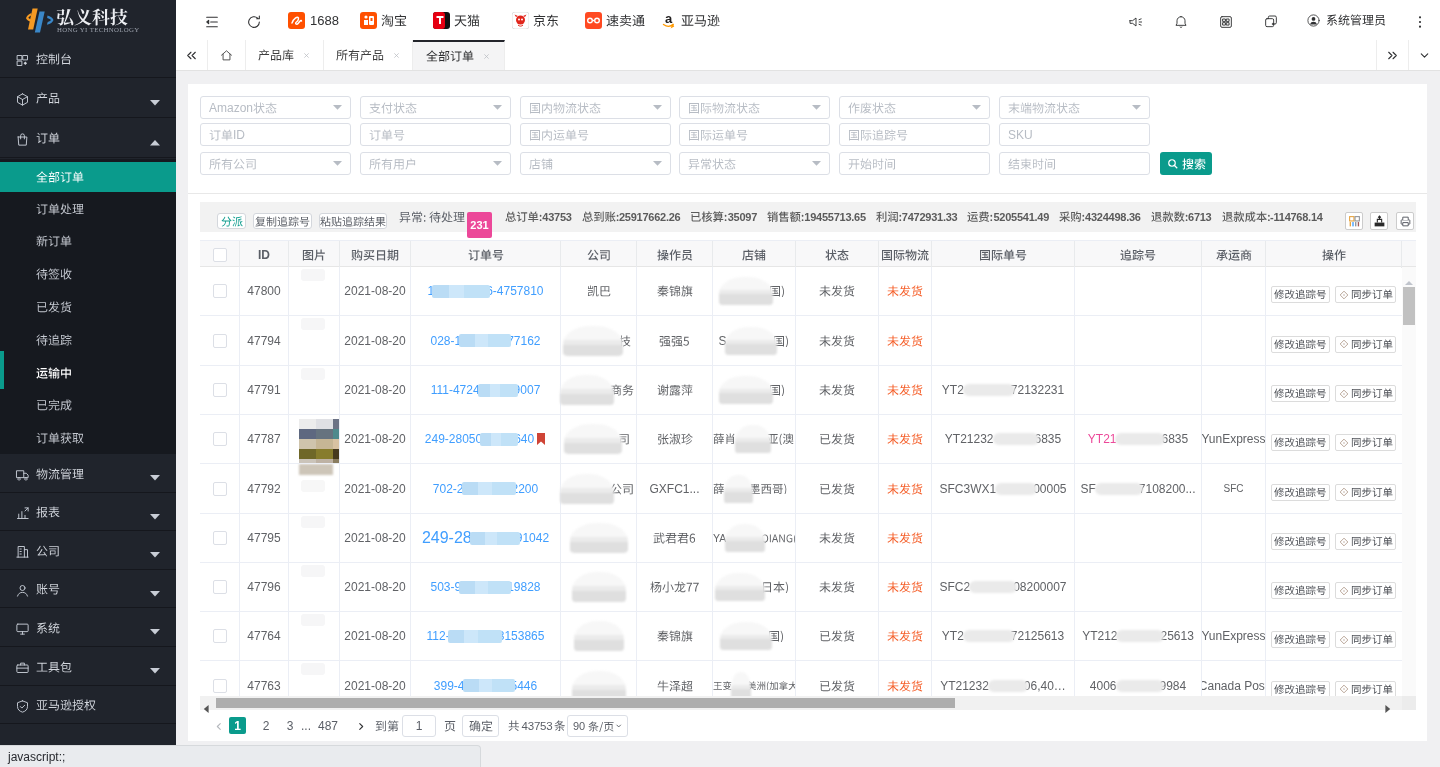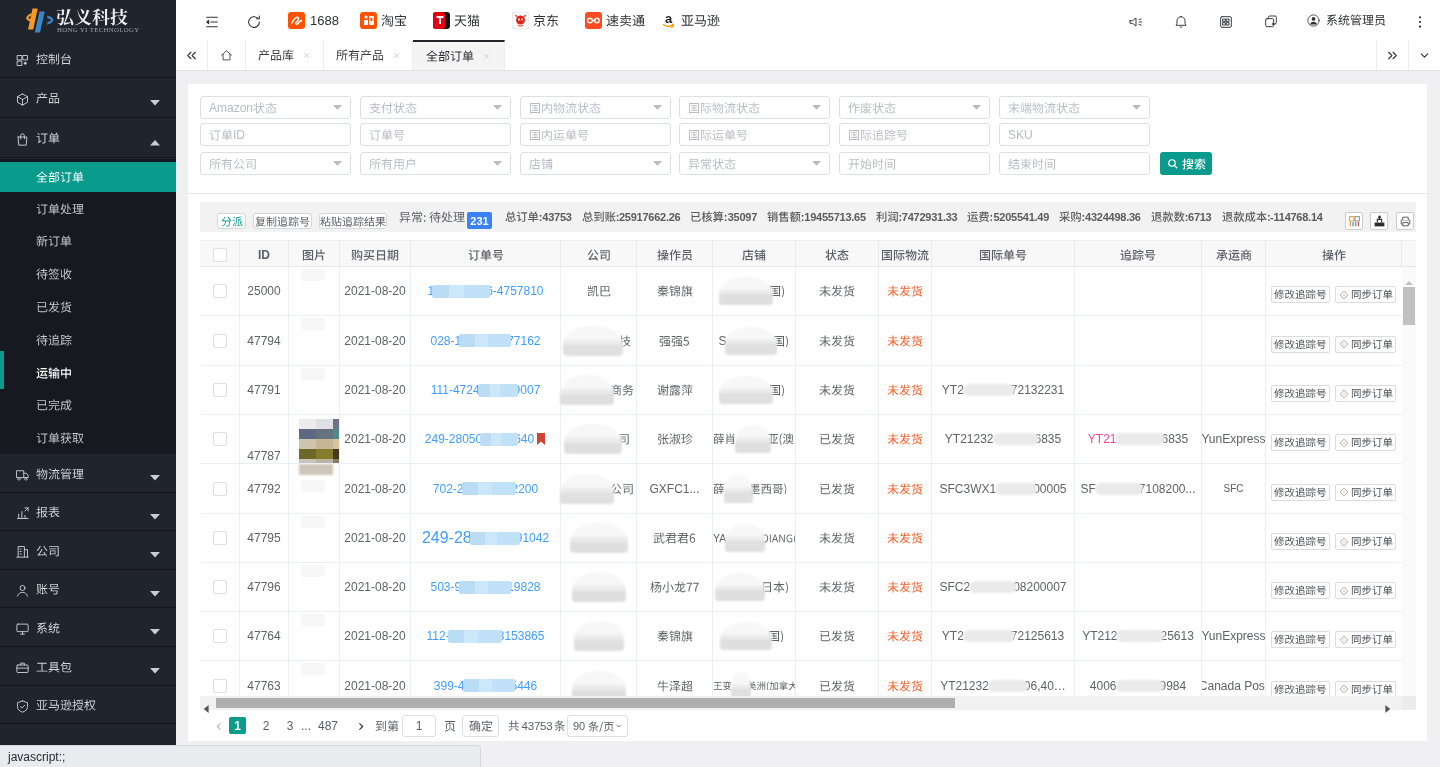--- a/index.html
+++ b/index.html
@@ -493,21 +493,21 @@
       <div style="position:absolute;left:119px;top:11px;width:68px;height:16px;display:flex;align-items:center;justify-content:center;background:#fff;border:1px solid #d4d7dc;border-radius:3px;">
         <svg width="66" height="11" viewBox="0 0 66 11" style="vertical-align:middle">
           <path fill="#5a5e66" d="M0.6 1.4C0.9 2.1 1.2 3.1 1.3 3.7L1.9 3.6C1.8 2.9 1.6 2 1.2 1.2ZM4.4 1.1C4.2 1.8 3.9 2.9 3.6 3.6L4.2 3.8C4.5 3.1 4.9 2.1 5.2 1.3ZM5.1 5.7V10.6H5.9V10H9.4V10.5H10.2V5.7H7.8V3.5H10.6V2.7H7.8V0.4H6.9V5.7ZM5.9 9.3V6.5H9.4V9.3ZM0.5 4.2V5H2.3C1.8 6.2 1 7.6 0.3 8.4C0.4 8.6 0.6 8.9 0.7 9.2C1.3 8.5 2 7.4 2.5 6.2V10.5H3.2V6.4C3.7 6.9 4.3 7.7 4.5 8L4.9 7.4C4.7 7.1 3.6 5.9 3.2 5.6V5H5V4.2H3.2V0.4H2.5V4.2ZM13.5 2.5V5.6C13.5 7 13.3 8.9 11.4 10C11.6 10.2 11.8 10.4 11.9 10.6C13.9 9.3 14.2 7.2 14.2 5.6V2.5ZM13.9 8.3C14.4 8.9 14.9 9.7 15.1 10.3L15.8 9.8C15.5 9.3 15 8.5 14.5 7.9ZM11.9 1V7.7H12.6V1.8H15V7.7H15.7V1ZM16.3 5.7V10.6H17.1V10H20.4V10.5H21.2V5.7H18.9V3.4H21.6V2.6H18.9V0.4H18.1V5.7ZM17.1 9.3V6.5H20.4V9.3ZM22.8 1.2C23.4 1.8 24.1 2.5 24.4 3L25.1 2.5C24.8 2 24 1.3 23.5 0.8ZM26.3 1.6V8.7L27.1 8.7H31.8V5.5H27.1V4.5H31.4V1.6H29C29.1 1.3 29.3 0.9 29.4 0.5L28.5 0.4C28.4 0.7 28.3 1.2 28.1 1.6ZM27.1 2.3H30.6V3.8H27.1ZM27.1 6.2H31V8H27.1ZM24.9 4.3H22.5V5.1H24.1V8.7C23.6 8.8 23 9.3 22.5 9.8L23 10.5C23.6 9.9 24.1 9.3 24.5 9.3C24.7 9.3 25 9.6 25.5 9.9C26.2 10.3 27.1 10.4 28.4 10.4C29.5 10.4 31.5 10.3 32.4 10.2C32.5 10 32.6 9.6 32.7 9.4C31.5 9.5 29.7 9.6 28.4 9.6C27.2 9.6 26.3 9.6 25.6 9.2C25.3 9 25.1 8.8 24.9 8.7ZM38.6 3.8V4.5H42.4V3.8ZM38.6 7.2C38.2 8 37.6 8.9 37.1 9.4C37.2 9.5 37.6 9.8 37.7 9.9C38.3 9.3 38.9 8.3 39.3 7.5ZM41.6 7.5C42.1 8.2 42.7 9.2 42.9 9.8L43.7 9.5C43.4 8.9 42.8 7.9 42.3 7.2ZM34.6 1.6H36.4V3.6H34.6ZM37.6 5.8V6.5H40.1V9.7C40.1 9.8 40.1 9.8 39.9 9.8C39.8 9.8 39.4 9.8 38.9 9.8C39 10 39.1 10.3 39.1 10.5C39.8 10.5 40.3 10.5 40.5 10.4C40.8 10.3 40.9 10.1 40.9 9.7V6.5H43.5V5.8ZM39.6 0.6C39.8 1 40 1.4 40.1 1.8H37.6V3.7H38.4V2.5H42.6V3.7H43.4V1.8H41C40.9 1.4 40.6 0.9 40.4 0.4ZM33.4 9.2 33.6 10C34.6 9.7 36 9.3 37.4 8.9L37.3 8.2L36.1 8.5V6.5H37.3V5.8H36.1V4.3H37.1V0.9H33.9V4.3H35.4V8.7L34.6 8.9V5.3H33.9V9.1ZM44.4 9.1 44.5 9.9C45.6 9.7 47.1 9.4 48.5 9.1L48.4 8.3C46.9 8.6 45.4 8.9 44.4 9.1ZM44.6 5C44.8 4.9 45.1 4.9 46.5 4.7C46 5.4 45.5 5.9 45.3 6.1C44.9 6.5 44.7 6.8 44.4 6.9C44.5 7.1 44.6 7.5 44.7 7.7C45 7.5 45.4 7.4 48.4 6.9C48.4 6.7 48.4 6.4 48.4 6.1L45.9 6.5C46.8 5.6 47.7 4.4 48.4 3.2L47.7 2.8C47.5 3.2 47.2 3.6 47 3.9L45.5 4.1C46.2 3.1 46.8 2 47.3 0.9L46.4 0.5C46 1.8 45.2 3.2 45 3.5C44.7 3.9 44.5 4.1 44.3 4.2C44.4 4.4 44.6 4.8 44.6 5ZM51 0.4V1.9H48.5V2.7H51V4.4H48.8V5.2H54.2V4.4H51.9V2.7H54.4V1.9H51.9V0.4ZM49 6.3V10.5H49.9V10.1H53.1V10.5H53.9V6.3ZM49.9 9.3V7.1H53.1V9.3ZM56.7 1V5.3H60.1V6.3H55.7V7H59.4C58.4 8.1 56.8 9 55.4 9.5C55.6 9.7 55.8 10 56 10.2C57.4 9.6 59 8.6 60.1 7.4V10.6H60.9V7.3C62 8.5 63.6 9.6 65.1 10.1C65.2 9.9 65.4 9.6 65.6 9.4C64.2 9 62.6 8.1 61.6 7H65.3V6.3H60.9V5.3H64.3V1ZM57.6 3.5H60.1V4.6H57.6ZM60.9 3.5H63.4V4.6H60.9ZM57.6 1.7H60.1V2.8H57.6ZM60.9 1.7H63.4V2.8H60.9Z"></path>
         </svg>
       </div>
       <div style="position:absolute;left:199px;top:0px;height:30px;display:flex;align-items:center;">
         <svg width="66" height="12" viewBox="0 0 66 12" style="vertical-align:middle">
           <path fill="#5a5e66" d="M7.8 6.6V7.9H4L4 7.5V6.6H3.1V7.5L3.1 7.9H0.6V8.7H3C2.7 9.5 2.1 10.3 0.6 10.9C0.8 11 1.1 11.4 1.2 11.6C3 10.8 3.7 9.7 3.9 8.7H7.8V11.5H8.7V8.7H11.4V7.9H8.7V6.6ZM1.7 1.5V4.7C1.7 5.9 2.3 6.2 4.2 6.2C4.7 6.2 8.6 6.2 9 6.2C10.6 6.2 11 5.8 11.1 4.5C10.9 4.4 10.5 4.3 10.3 4.2C10.2 5.2 10 5.4 9 5.4C8.1 5.4 4.8 5.4 4.2 5.4C2.8 5.4 2.6 5.2 2.6 4.7V3.9H9.9V1H1.7ZM2.6 1.8H9.1V3.2H2.6ZM15.8 4.7H20.3V5.8H15.8ZM13.8 7.5V11H14.7V8.3H17.7V11.5H18.6V8.3H21.4V10C21.4 10.2 21.4 10.2 21.2 10.2C21 10.2 20.3 10.2 19.6 10.2C19.7 10.5 19.9 10.8 19.9 11C20.9 11 21.5 11 21.9 10.9C22.2 10.8 22.3 10.5 22.3 10V7.5H18.6V6.5H21.2V4H14.9V6.5H17.7V7.5ZM14 0.9C14.4 1.3 14.8 1.9 15 2.3H13V4.9H13.9V3.1H22.2V4.9H23.1V2.3H18.5V0.5H17.6V2.3H15.1L15.8 2C15.6 1.6 15.2 1 14.8 0.6ZM21.2 0.6C20.9 1 20.5 1.6 20.1 2L20.9 2.3C21.2 2 21.7 1.4 22.1 0.9ZM25.7 5.9C26.1 5.9 26.5 5.5 26.5 5C26.5 4.5 26.1 4.2 25.7 4.2C25.2 4.2 24.9 4.5 24.9 5C24.9 5.5 25.2 5.9 25.7 5.9ZM25.7 10.7C26.1 10.7 26.5 10.4 26.5 9.9C26.5 9.4 26.1 9 25.7 9C25.2 9 24.9 9.4 24.9 9.9C24.9 10.4 25.2 10.7 25.7 10.7ZM35 8.1C35.6 8.8 36.2 9.7 36.4 10.2L37.2 9.8C36.9 9.2 36.3 8.4 35.7 7.7ZM33.1 0.5C32.6 1.4 31.5 2.4 30.6 3C30.7 3.2 30.9 3.5 31 3.7C32.1 3 33.2 1.9 33.9 0.8ZM37.3 0.5V2H34.7V2.9H37.3V4.4H33.9V5.2H39V6.6H34.1V7.4H39V10.4C39 10.6 38.9 10.6 38.7 10.6C38.5 10.7 37.9 10.7 37.2 10.6C37.3 10.9 37.4 11.3 37.5 11.5C38.4 11.5 39 11.5 39.4 11.4C39.8 11.2 39.9 11 39.9 10.4V7.4H41.5V6.6H39.9V5.2H41.6V4.4H38.2V2.9H40.9V2H38.2V0.5ZM33.3 3.2C32.6 4.4 31.5 5.6 30.4 6.4C30.5 6.6 30.8 7.1 30.9 7.3C31.3 6.9 31.8 6.5 32.2 6V11.5H33.1V4.9C33.5 4.5 33.8 4 34.1 3.5ZM47.1 3.2C46.9 4.9 46.5 6.3 45.9 7.4C45.4 6.6 45 5.6 44.7 4.2C44.8 3.9 44.9 3.6 45 3.2ZM44.7 0.5C44.3 2.9 43.6 5.1 42.6 6.4C42.9 6.5 43.2 6.8 43.4 6.9C43.7 6.5 44 6 44.2 5.4C44.6 6.6 45 7.5 45.4 8.2C44.6 9.4 43.6 10.3 42.4 10.8C42.7 11 43 11.3 43.2 11.5C44.3 11 45.2 10.2 46 9C47.5 10.8 49.4 11.1 51.5 11.1H53.2C53.3 10.9 53.4 10.4 53.6 10.2C53.1 10.2 51.9 10.2 51.5 10.2C49.7 10.2 47.9 9.9 46.5 8.3C47.3 6.8 47.9 4.9 48.1 2.5L47.6 2.4L47.4 2.4H45.3C45.4 1.9 45.5 1.3 45.6 0.8ZM49.4 0.5V9.3H50.4V4.3C51.2 5.3 52.1 6.4 52.5 7.1L53.3 6.6C52.7 5.8 51.6 4.4 50.7 3.4L50.4 3.6V0.5ZM59.7 4.1H61.6V5.6H59.7ZM62.4 4.1H64.2V5.6H62.4ZM59.7 1.8H61.6V3.3H59.7ZM62.4 1.8H64.2V3.3H62.4ZM57.8 10.3V11.1H65.6V10.3H62.4V8.6H65.2V7.8H62.4V6.4H65.1V1H58.9V6.4H61.5V7.8H58.8V8.6H61.5V10.3ZM54.4 9.4 54.7 10.3C55.7 9.9 57.1 9.5 58.4 9L58.2 8.1L56.9 8.6V5.6H58.1V4.8H56.9V2.1H58.3V1.3H54.6V2.1H56.1V4.8H54.7V5.6H56.1V8.9C55.5 9.1 54.9 9.2 54.4 9.4Z"></path>
         </svg>
       </div>
-      <div style="position:absolute;left:267px;top:10px;width:25px;height:17px;display:flex;align-items:center;justify-content:center;background:#3b82f6;border-radius:2px;color:#fff;font-size:11px;font-weight:bold;">231</div>
+      <div style="position:absolute;left:267px;top:10px;width:25px;height:26px;display:flex;align-items:center;justify-content:center;background:#ec4899;border-radius:2px;color:#fff;font-size:11px;font-weight:bold;">231</div>
       <div style="position:absolute;left:305px;top:0px;width:830px;height:30px;display:flex;align-items:center;gap:10px;">
         <span style="white-space:nowrap;display:inline-flex;align-items:center">
           <svg width="37.3" height="11.3" viewBox="0 0 37.3 11.3" style="vertical-align:middle">
             <path fill="#5b5b5b" d="M8.5 7.5C9.2 8.3 9.8 9.4 10 10.1L10.9 9.6C10.7 8.8 10 7.8 9.3 7.1ZM3.1 7.2V9.4C3.1 10.5 3.5 10.8 5 10.8C5.3 10.8 7.1 10.8 7.4 10.8C8.5 10.8 8.8 10.4 9 9.1C8.7 9 8.2 8.9 8 8.7C7.9 9.7 7.8 9.8 7.3 9.8C6.9 9.8 5.4 9.8 5.1 9.8C4.4 9.8 4.2 9.8 4.2 9.4V7.2ZM1.4 7.3C1.2 8.2 0.9 9.2 0.4 9.8L1.4 10.3C1.9 9.6 2.3 8.5 2.5 7.5ZM3.2 3.6H8.2V5.4H3.2ZM2 2.6V6.4H5.4L4.7 7C5.4 7.5 6.2 8.3 6.6 8.8L7.4 8.1C7 7.6 6.2 6.9 5.5 6.4H9.4V2.6H7.6C8 2.1 8.4 1.5 8.7 0.9L7.6 0.4C7.3 1.1 6.9 2 6.5 2.6H4.2L4.9 2.3C4.7 1.8 4.2 1 3.7 0.4L2.8 0.9C3.2 1.4 3.7 2.1 3.9 2.6ZM12.5 1.3C13.1 1.8 13.9 2.6 14.2 3.2L15 2.4C14.6 1.9 13.8 1.1 13.2 0.6ZM13.5 10.7C13.7 10.4 14.1 10.1 16.6 8.5C16.5 8.2 16.3 7.8 16.3 7.5L14.7 8.5V3.9H11.8V4.9H13.6V8.7C13.6 9.2 13.3 9.6 13 9.8C13.2 10 13.5 10.4 13.5 10.7ZM15.9 1.3V2.4H19.1V9.4C19.1 9.6 19 9.7 18.8 9.7C18.6 9.7 17.8 9.7 17 9.7C17.1 10 17.3 10.5 17.4 10.8C18.5 10.8 19.2 10.8 19.6 10.6C20.1 10.4 20.2 10.1 20.2 9.4V2.4H22.2V1.3ZM25.3 5.1H27.7V6.1H25.3ZM28.8 5.1H31.3V6.1H28.8ZM25.3 3.2H27.7V4.2H25.3ZM28.8 3.2H31.3V4.2H28.8ZM30.5 0.5C30.2 1 29.8 1.8 29.4 2.4H26.8L27.3 2.1C27.1 1.6 26.5 0.9 26.1 0.5L25.2 0.9C25.5 1.3 25.9 1.9 26.2 2.4H24.2V7H27.7V7.9H23.2V8.9H27.7V10.9H28.8V8.9H33.3V7.9H28.8V7H32.4V2.4H30.6C31 1.9 31.3 1.3 31.7 0.8ZM35.6 5.7C36.1 5.7 36.5 5.3 36.5 4.7C36.5 4.2 36.1 3.8 35.6 3.8C35.1 3.8 34.7 4.2 34.7 4.7C34.7 5.3 35.1 5.7 35.6 5.7ZM35.6 10.1C36.1 10.1 36.5 9.7 36.5 9.2C36.5 8.6 36.1 8.3 35.6 8.3C35.1 8.3 34.7 8.6 34.7 9.2C34.7 9.7 35.1 10.1 35.6 10.1Z"></path>
           </svg>
           <span style="font-size:11px;font-weight:bold;color:#5b5b5b;letter-spacing:-0.25px">43753</span>
         </span>
         <span style="white-space:nowrap;display:inline-flex;align-items:center">
           <svg width="37.3" height="11.3" viewBox="0 0 37.3 11.3" style="vertical-align:middle">
             <path fill="#5b5b5b" d="M8.5 7.5C9.2 8.3 9.8 9.4 10 10.1L10.9 9.6C10.7 8.8 10 7.8 9.3 7.1ZM3.1 7.2V9.4C3.1 10.5 3.5 10.8 5 10.8C5.3 10.8 7.1 10.8 7.4 10.8C8.5 10.8 8.8 10.4 9 9.1C8.7 9 8.2 8.9 8 8.7C7.9 9.7 7.8 9.8 7.3 9.8C6.9 9.8 5.4 9.8 5.1 9.8C4.4 9.8 4.2 9.8 4.2 9.4V7.2ZM1.4 7.3C1.2 8.2 0.9 9.2 0.4 9.8L1.4 10.3C1.9 9.6 2.3 8.5 2.5 7.5ZM3.2 3.6H8.2V5.4H3.2ZM2 2.6V6.4H5.4L4.7 7C5.4 7.5 6.2 8.3 6.6 8.8L7.4 8.1C7 7.6 6.2 6.9 5.5 6.4H9.4V2.6H7.6C8 2.1 8.4 1.5 8.7 0.9L7.6 0.4C7.3 1.1 6.9 2 6.5 2.6H4.2L4.9 2.3C4.7 1.8 4.2 1 3.7 0.4L2.8 0.9C3.2 1.4 3.7 2.1 3.9 2.6ZM18.5 1.4V8.3H19.4V1.4ZM20.7 0.6V9.4C20.7 9.6 20.6 9.7 20.4 9.7C20.2 9.7 19.6 9.7 19 9.6C19.1 9.9 19.3 10.4 19.3 10.7C20.2 10.7 20.8 10.7 21.2 10.5C21.6 10.3 21.7 10 21.7 9.4V0.6ZM11.9 9.4 12.2 10.4C13.7 10.1 15.8 9.7 17.9 9.3L17.8 8.4L15.5 8.8V7.2H17.7V6.3H15.5V5.2H14.5V6.3H12.3V7.2H14.5V9C13.5 9.1 12.6 9.3 11.9 9.4ZM12.6 5.1C12.9 4.9 13.4 4.9 16.7 4.6C16.9 4.8 17 5 17.1 5.2L17.9 4.7C17.6 4 16.8 3 16.2 2.2L15.5 2.7C15.7 3 16 3.4 16.2 3.8L13.7 3.9C14.1 3.4 14.5 2.7 14.9 2H17.9V1.1H12.1V2H13.7C13.4 2.8 13 3.4 12.8 3.6C12.6 3.8 12.5 4 12.3 4.1C12.4 4.4 12.6 4.8 12.6 5.1ZM24.9 2.4V5.7C24.9 7.1 24.8 9.1 23 10.2C23.2 10.3 23.4 10.6 23.5 10.8C25.5 9.5 25.8 7.4 25.8 5.7V2.4ZM25.4 8.5C25.9 9.2 26.5 10 26.7 10.5L27.4 10C27.1 9.5 26.5 8.7 26 8.1ZM23.5 0.9V7.9H24.3V1.8H26.4V7.9H27.2V0.9ZM32 0.9C31.5 2 30.6 3 29.6 3.7C29.8 3.9 30.2 4.3 30.4 4.5C31.4 3.7 32.4 2.4 33 1.2ZM28.2 10.9C28.4 10.8 28.8 10.6 31 9.8C30.9 9.5 30.9 9.1 30.9 8.8L29.3 9.4V5.7H30.1C30.6 7.8 31.5 9.7 32.8 10.7C33 10.4 33.3 10 33.6 9.8C32.4 9 31.6 7.4 31.1 5.7H33.3V4.7H29.3V0.6H28.3V4.7H27.4V5.7H28.3V9.3C28.3 9.8 28 10 27.8 10.1C28 10.3 28.1 10.7 28.2 10.9ZM35.6 5.7C36.1 5.7 36.5 5.3 36.5 4.7C36.5 4.2 36.1 3.8 35.6 3.8C35.1 3.8 34.7 4.2 34.7 4.7C34.7 5.3 35.1 5.7 35.6 5.7ZM35.6 10.1C36.1 10.1 36.5 9.7 36.5 9.2C36.5 8.6 36.1 8.3 35.6 8.3C35.1 8.3 34.7 8.6 34.7 9.2C34.7 9.7 35.1 10.1 35.6 10.1Z"></path>
@@ -649,21 +649,21 @@
             <path fill="#5a5e66" d="M6.5 1.7H9V2.8H6.5ZM5.5 0.9V3.6H10V0.9ZM5.2 4.9H6.5V6H5.2ZM8.9 4.9H10.3V6H8.9ZM1.8 0.4V2.8H0.5V3.8H1.8V6.3C1.2 6.4 0.8 6.6 0.4 6.7L0.6 7.8L1.8 7.4V10.3C1.8 10.4 1.7 10.5 1.6 10.5C1.5 10.5 1.2 10.5 0.8 10.5C0.9 10.8 1.1 11.2 1.1 11.5C1.7 11.5 2.2 11.4 2.4 11.3C2.7 11.1 2.8 10.8 2.8 10.3V7L4 6.6L3.8 5.6L2.8 5.9V3.8H3.9V2.8H2.8V0.4ZM4.2 7.7V8.6H6.6C5.8 9.4 4.5 10.1 3.3 10.5C3.6 10.7 3.9 11.1 4 11.3C5.2 10.9 6.3 10.2 7.2 9.3V11.6H8.3V9.3C9 10.1 10 10.8 10.9 11.2C11.1 11 11.4 10.6 11.7 10.4C10.6 10 9.5 9.3 8.8 8.6H11.5V7.7H8.3V6.9H11.2V4.1H8V6.8H7.4V4.1H4.3V6.9H7.2V7.7ZM18.3 0.6C17.7 2.3 16.7 4.1 15.6 5.2C15.9 5.3 16.3 5.7 16.5 5.9C17.1 5.3 17.7 4.4 18.2 3.5H18.8V11.6H20V8.7H23.5V7.7H20V6.1H23.3V5H20V3.5H23.6V2.4H18.7C18.9 1.9 19.2 1.4 19.4 0.8ZM15.2 0.5C14.6 2.3 13.5 4 12.4 5.1C12.6 5.4 12.9 6 13 6.3C13.3 6 13.7 5.6 14 5.1V11.6H15.1V3.3C15.6 2.5 16 1.7 16.3 0.8Z"></path>
           </svg>
         </div>
         <div style="position:absolute;left:1202px;top:0px;width:14px;height:27px;"></div>
       </div>
       <div style="position:absolute;left:0px;top:27px;width:1216px;height:49px;border-bottom:1px solid #ebeef5;">
         <div style="position:absolute;left:0px;top:0px;width:40px;display:flex;align-items:center;justify-content:center;height:48px;border-right:1px solid #ebeef5;">
           <div class="ck"></div>
         </div>
         <div style="position:absolute;left:40px;top:0px;width:49px;display:flex;align-items:center;justify-content:center;height:48px;border-right:1px solid #ebeef5;">
-          <span style="font-size:12px;color:#606266">25000</span>
+          <span style="font-size:12px;color:#606266">47800</span>
         </div>
         <div style="position:absolute;left:89px;top:0px;width:51px;height:48px;border-right:1px solid #ebeef5;overflow:hidden;position:absolute;">
           <div style="position:absolute;left:12px;top:2px;width:24px;height:12px;background:#f6f6f7;border-radius:3px;filter:blur(0.5px)"></div>
         </div>
         <div style="position:absolute;left:140px;top:0px;width:71px;display:flex;align-items:center;justify-content:center;height:48px;border-right:1px solid #ebeef5;">
           <span style="font-size:12px;color:#606266">2021-08-20</span>
         </div>
         <div style="position:absolute;left:211px;top:0px;width:150px;display:flex;align-items:center;justify-content:center;height:48px;border-right:1px solid #ebeef5;">
           <span style="display:inline-flex;align-items:center;white-space:nowrap;flex:none">
             <span style="font-size:12px;color:#409eff;white-space:nowrap">1</span>
@@ -879,21 +879,21 @@
                 <use href="#g2"></use>
               </svg>
             </div>
           </div>
         </div>
       </div>
       <div style="position:absolute;left:0px;top:175px;width:1216px;height:49px;border-bottom:1px solid #ebeef5;">
         <div style="position:absolute;left:0px;top:0px;width:40px;display:flex;align-items:center;justify-content:center;height:48px;border-right:1px solid #ebeef5;">
           <div class="ck"></div>
         </div>
-        <div style="position:absolute;left:40px;top:0px;width:49px;display:flex;align-items:flex-end;justify-content:center;height:48px;border-right:1px solid #ebeef5;">
+        <div style="position:absolute;left:40px;top:0px;width:49px;display:flex;align-items:center;justify-content:center;height:48px;border-right:1px solid #ebeef5;">
           <span style="font-size:12px;color:#606266">47787</span>
         </div>
         <div style="position:absolute;left:89px;top:0px;width:51px;height:48px;border-right:1px solid #ebeef5;overflow:hidden;position:absolute;">
           <div style="position:absolute;left:0;top:0;width:51px;height:48px;filter:blur(0.6px)">
             <div style="position:absolute;left:10px;top:4px;width:17px;height:10px;background:#ececec"></div>
             <div style="position:absolute;left:27px;top:4px;width:17px;height:10px;background:#dfe0e4"></div>
             <div style="position:absolute;left:44px;top:4px;width:8px;height:10px;background:#6b7285"></div>
             <div style="position:absolute;left:10px;top:14px;width:17px;height:10px;background:#5e6880"></div>
             <div style="position:absolute;left:27px;top:14px;width:17px;height:10px;background:#66737f"></div>
             <div style="position:absolute;left:44px;top:14px;width:8px;height:10px;background:#4e8a8c"></div>

